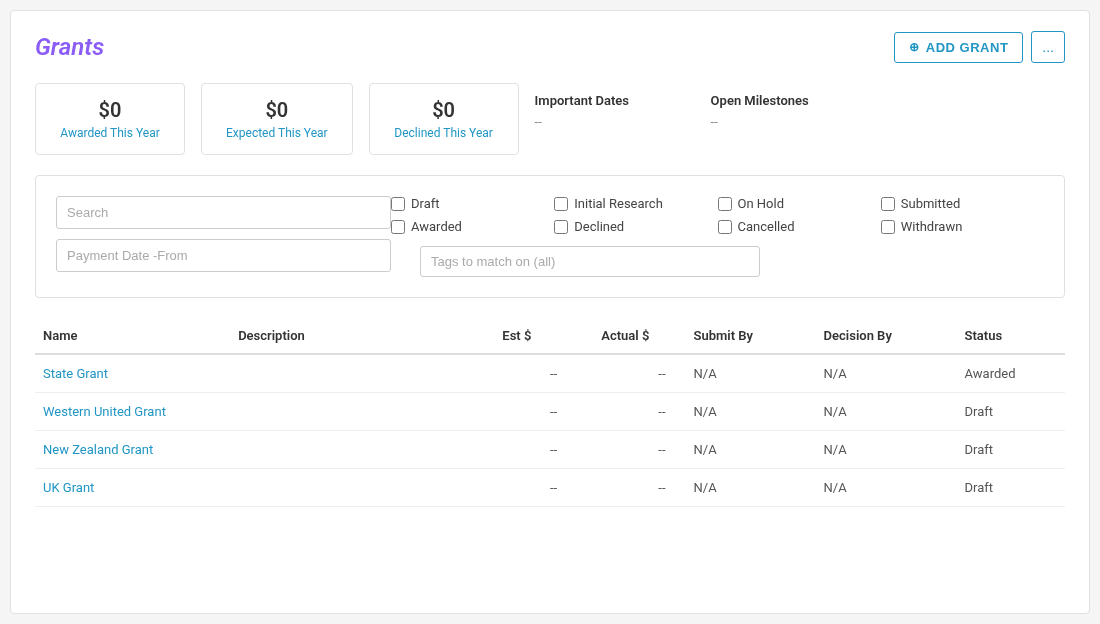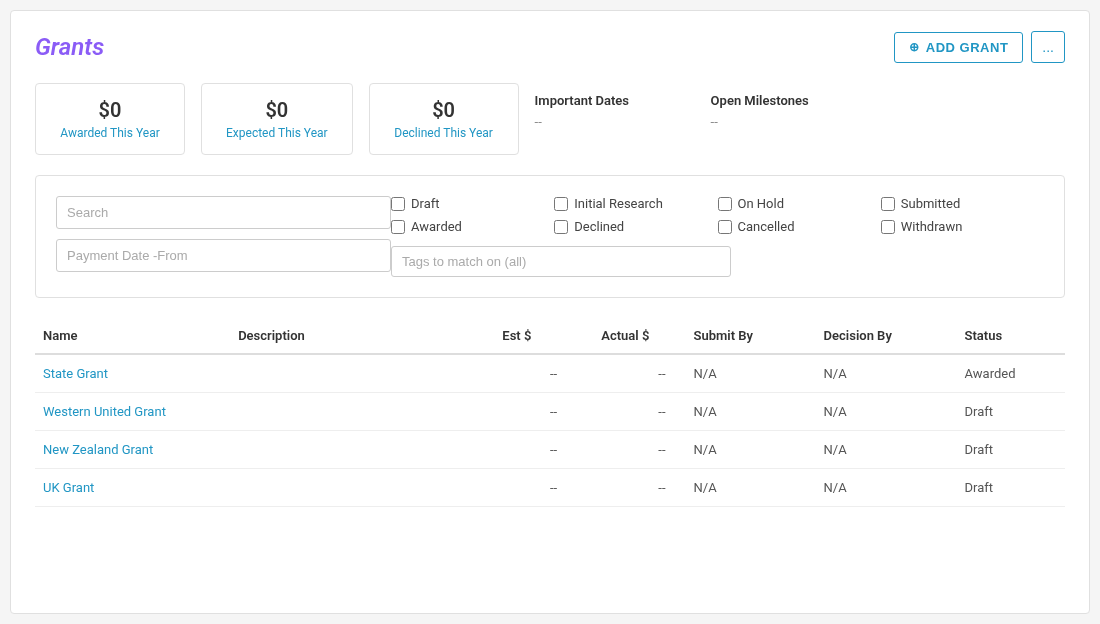--- a/index.html
+++ b/index.html
@@ -155,20 +155,21 @@
     }
     .tags-input {
       width: 100%;
       max-width: 340px;
       padding: 7px 10px;
       border: 1px solid #ccc;
       border-radius: 3px;
       font-size: 13px;
       color: #555;
       outline: none;
+      margin-left: 29px;
     }
     .tags-input::placeholder { color: #aaa; }
     .table-section {
       width: 100%;
     }
     table {
       width: 100%;
       border-collapse: collapse;
       font-size: 13px;
     }

